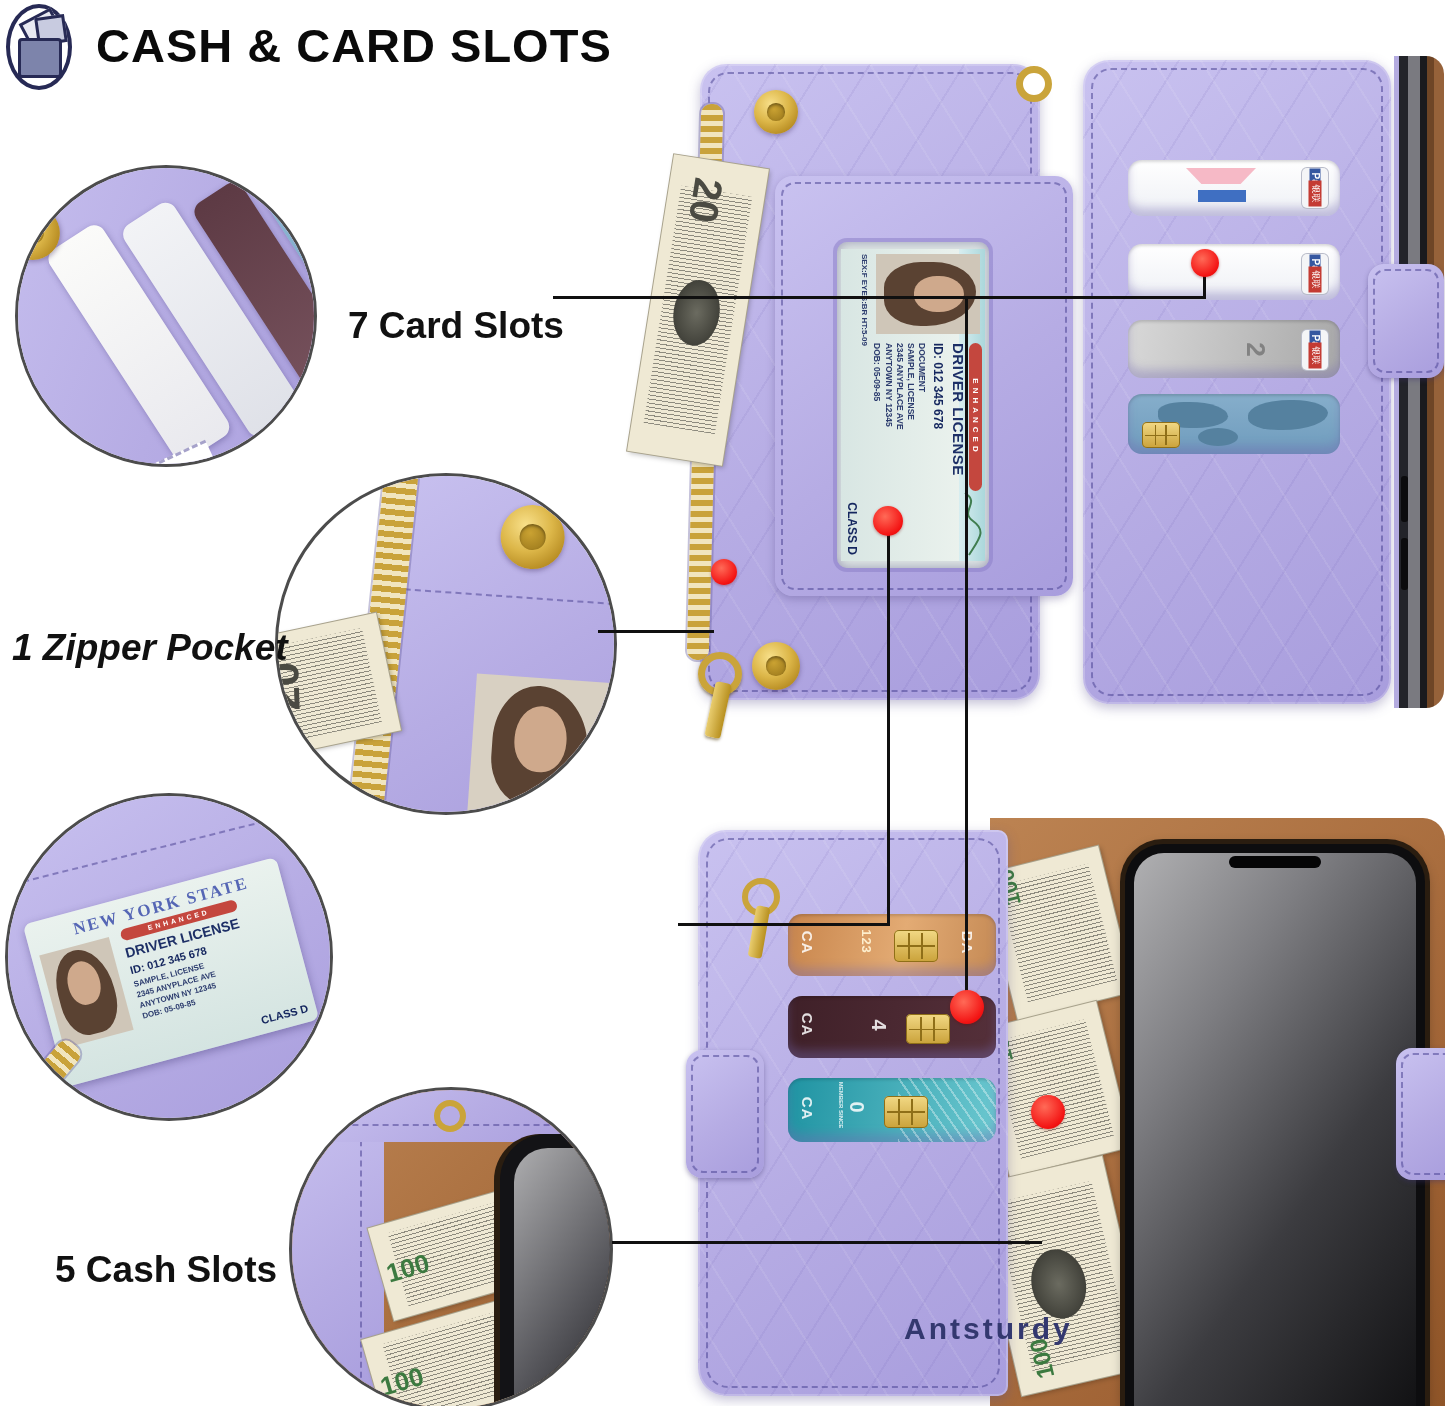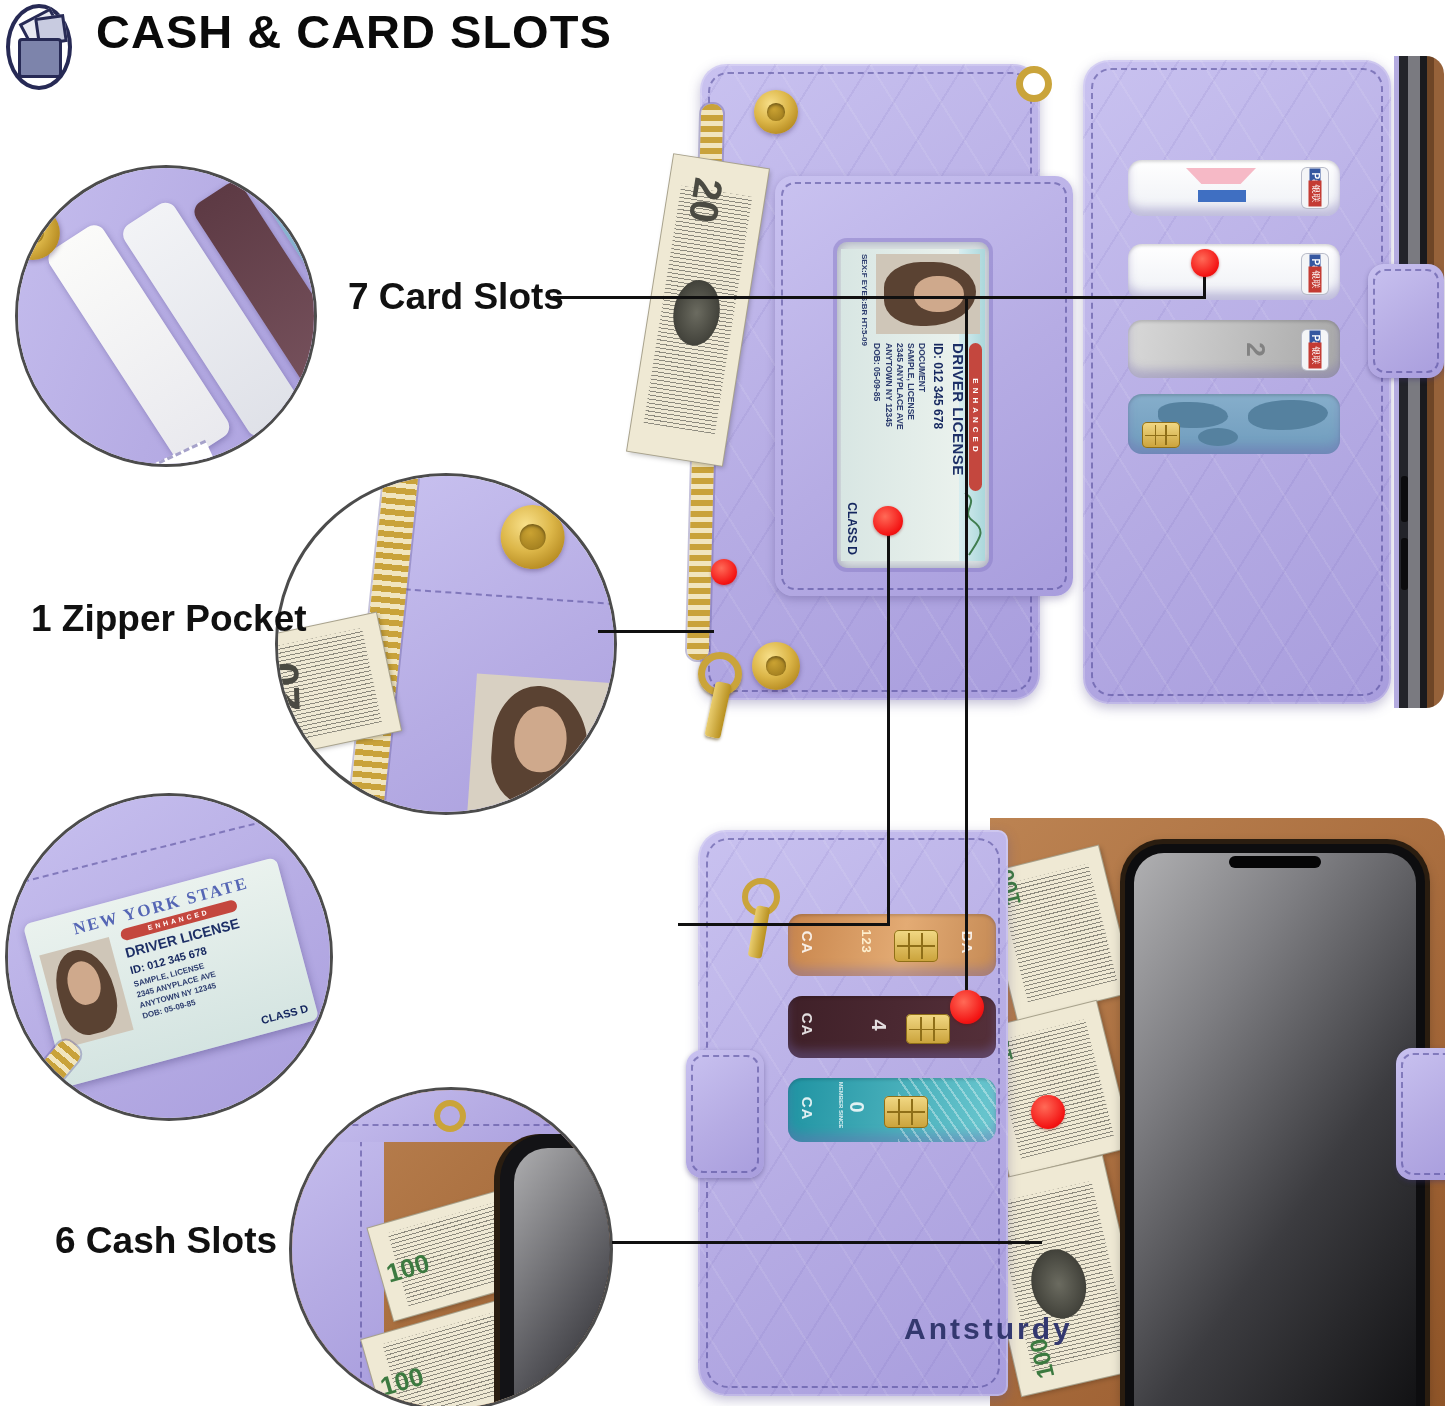--- a/index.html
+++ b/index.html
@@ -10,21 +10,21 @@
   .lav{background:linear-gradient(145deg,#c9c2f0 0%,#b6ace4 55%,#a89ddd 100%);}
   .panel{border-radius:26px;box-shadow:0 4px 12px rgba(90,80,140,.35), inset 0 0 0 2px rgba(255,255,255,.22);}
   .quilt::before{content:"";position:absolute;inset:0;border-radius:inherit;pointer-events:none;
       background:repeating-linear-gradient(58deg,rgba(255,255,255,.09) 0 2px,transparent 2px 40px),
                  repeating-linear-gradient(-58deg,rgba(110,95,180,.10) 0 2px,transparent 2px 40px);}
   .stitch{border:2px dashed rgba(78,70,150,.55);}
   .line{background:#101010;z-index:40;}
   .dot{border-radius:50%;z-index:45;
        background:radial-gradient(circle at 40% 35%,#ff6a57,#f31212 70%,#c70c0c);
        box-shadow:0 1px 3px rgba(120,0,0,.4);}
-  .callout{font-size:37px;font-weight:700;z-index:50;white-space:nowrap;}
+  .callout{font-size:37px;font-weight:700;z-index:50;white-space:nowrap;margin-top:29px;}
   .snap{border-radius:50%;
         background:radial-gradient(circle at 38% 32%,#f8e08a,#dcb648 45%,#b78c22 78%,#8e6a12);
         box-shadow:0 2px 5px rgba(60,40,90,.4);}
   .snap::after{content:"";position:absolute;inset:30%;border-radius:50%;
         background:radial-gradient(circle at 40% 35%,#caa232,#97751a);
         box-shadow:inset 0 2px 3px rgba(0,0,0,.35);}
   .circle-inset{border-radius:50%;border:3px solid #4c4c4c;overflow:hidden;background:#fff;z-index:20;}
   .slot{background:linear-gradient(#ffffff,#eef0f5);border-radius:14px;overflow:hidden;
         box-shadow:inset 0 -8px 10px rgba(115,105,180,.38), inset 0 2px 3px rgba(0,0,0,.15);}
   .zipper{background:repeating-linear-gradient(0deg,#c9a23a 0 6px,#f1e5be 6px 11px);
@@ -51,25 +51,25 @@
 </head>
 <body>
 
 <div class="page">
 
   <div class="abs" style="left:6px;top:4px;width:58px;height:78px;border:4px solid #272a55;border-radius:50%;background:#fff;">
     <div class="abs" style="left:14px;top:6px;width:30px;height:26px;background:#e8e9f2;border:3px solid #272a55;transform:rotate(-28deg);"></div>
     <div class="abs" style="left:26px;top:8px;width:24px;height:22px;background:#c8cbe0;border:3px solid #272a55;transform:rotate(-8deg);"></div>
     <div class="abs" style="left:8px;top:30px;width:38px;height:34px;background:#7d84ab;border:3px solid #272a55;border-radius:4px;"></div>
   </div>
-  <div class="abs" style="left:96px;top:4px;font-size:47px;font-weight:900;letter-spacing:1px;color:#0a0a0a;">CASH &amp; CARD SLOTS</div>
+  <div class="abs" style="left:96px;top:18px;font-size:47px;font-weight:900;letter-spacing:1px;color:#0a0a0a;">CASH &amp; CARD SLOTS</div>
 
   <div class="abs callout" style="left:348px;top:276px;">7 Card Slots</div>
-  <div class="abs callout" style="left:31px;top:598px;">1 Zipper Pocket</div>
-  <div class="abs callout" style="left:55px;top:1220px;">6 Cash Slots</div>
+  <div class="abs callout" style="left:12px;top:598px;font-style:italic;">1 Zipper Pocket</div>
+  <div class="abs callout" style="left:55px;top:1220px;">5 Cash Slots</div>
 
   <div class="abs line" style="left:553px;top:296px;width:652px;height:3px;"></div>
   <div class="abs line" style="left:1203px;top:266px;width:3px;height:33px;"></div>
   <div class="abs line" style="left:965px;top:297px;width:3px;height:706px;"></div>
   <div class="abs line" style="left:598px;top:630px;width:116px;height:3px;"></div>
   <div class="abs line" style="left:678px;top:923px;width:212px;height:3px;"></div>
   <div class="abs line" style="left:887px;top:523px;width:3px;height:402px;"></div>
   <div class="abs line" style="left:612px;top:1241px;width:430px;height:3px;"></div>
 
   <div class="abs dot" style="left:1191px;top:249px;width:28px;height:28px;"></div>

